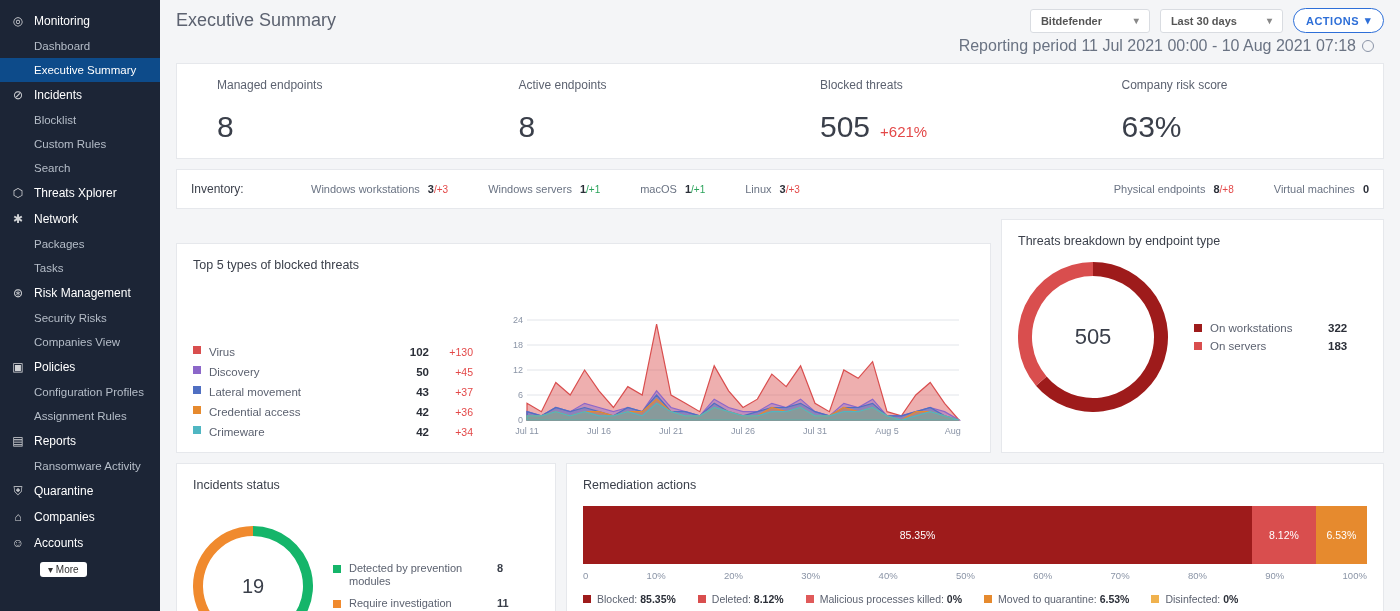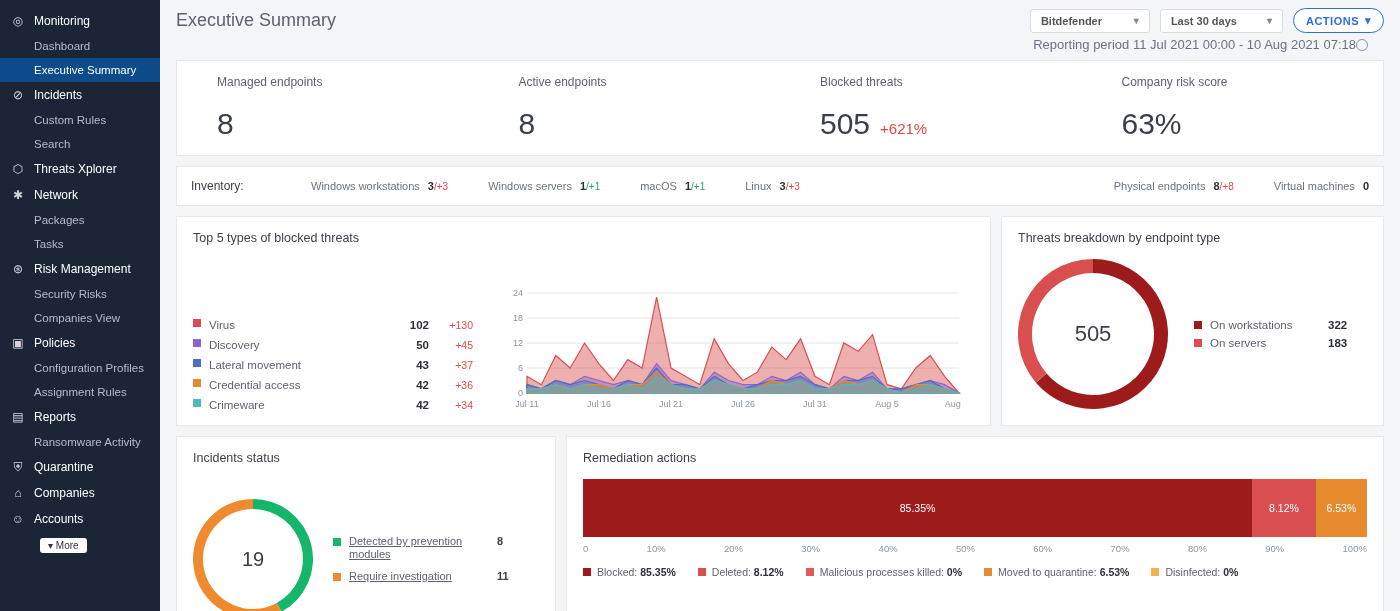--- a/index.html
+++ b/index.html
@@ -11,38 +11,38 @@
   .nav-sub { padding: 6px 10px 6px 34px; color: #b5bdc8; cursor: pointer; font-size: 11.5px; }
   .nav-sub.active { background: #0d4b8a; color: #fff; }
   .more-pill { margin: 6px 0 0 40px; background: #fff; color: #333; font-size: 10px; border-radius: 3px; padding: 2px 8px; display: inline-flex; align-items: center; gap: 3px; }
   
   .main { flex: 1; padding: 8px 16px 0 16px; overflow-y: auto; }
   .top-row { display: flex; align-items: center; gap: 10px; margin-bottom: 2px; }
   .page-title { font-size: 18px; color: #5c6270; font-weight: 400; flex: 1; }
   .select-box { background: #fff; border: 1px solid #d9dce1; border-radius: 3px; padding: 5px 10px; font-size: 11px; color: #555; display: flex; align-items: center; gap: 30px; min-width: 120px; cursor: pointer; font-weight: bold; }
   .select-box .caret { margin-left: auto; color: #888; font-size: 10px; }
   .actions-btn { border: 1.5px solid #2e6fd8; color: #2e6fd8; background: #fff; border-radius: 14px; padding: 5px 12px; font-size: 11px; font-weight: 600; letter-spacing: .5px; display: flex; align-items: center; gap: 6px; cursor: pointer; }
-  .report-period { text-align: right; font-size: 13px; color: #6a7383; margin: 4px 16px 8px; display:flex; justify-content:flex-end; align-items:center; }
+  .report-period { text-align: right; font-size: 16px; color: #6a7383; margin: 4px 10px 8px; display:flex; justify-content:flex-end; align-items:center; gap:6px;}
   .refresh-ic { width:12px; height:12px; border:1.5px solid #8a94a6; border-radius:50%; position:relative; display:inline-block;}
   .kpis { background: #fff; border: 1px solid #e6e8ec; display: flex; padding: 14px 0; }
   .kpi { flex: 1; padding: 0 40px; }
   .kpi-label { font-size: 12px; color: #5c6270; margin-bottom: 18px; }
   .kpi-val { font-size: 30px; color: #3a3f4a; font-weight: 300; display: flex; align-items: baseline; gap: 10px; }
   .kpi-delta { font-size: 15px; color: #e34848; }
   .inv-row { background: #fff; border: 1px solid #e6e8ec; display: flex; align-items: center; padding: 12px 14px; margin-top: 10px; font-size: 11px; color: #6a7383; gap: 40px; }
   .inv-label { color: #3a3f4a; font-size: 12px; min-width: 80px; }
   .inv-item { display: flex; gap: 8px; align-items: baseline; }
   .inv-item b { color: #2b2f38; }
   .inv-item .d { color: #e34848; font-size: 10px; }
   .inv-item .d.g { color: #2aa35a; }
   .row2 { display: flex; gap: 10px; margin-top: 10px; }
   .card { background: #fff; border: 1px solid #e6e8ec; padding: 14px 16px 10px; }
   .card-title { font-size: 12.5px; color: #3a3f4a; margin-bottom: 14px; }
   
-  .top5 { flex: 0 0 815px; display: flex; gap: 30px; }
+  .top5 { flex: 0 0 815px; display: flex; gap: 30px; margin-top: 24px; }
   .t5-list { width: 280px; font-size: 11.5px; margin-top: 26px;}
   .t5-row { display: flex; align-items: flex-start; gap: 8px; padding: 4px 0; }
   .sw { width: 8px; height: 8px; }
   .t5-name { flex: 1; color: #5c6270; }
   .t5-val { width: 36px; text-align: right; font-weight: 600; color: #2b2f38; }
   .t5-delta { width: 36px; text-align: right; color: #e34848; font-size: 10.5px; }
   .t5-chart { flex: 1; }
   .axis-line { stroke: #e2e5ea; stroke-width: 1; }
   .x-lbl { font-size: 9px; fill: #8a94a6; text-anchor: middle; }
   .y-lbl { font-size: 9px; fill: #8a94a6; text-anchor: end; }
@@ -55,40 +55,40 @@
   .bd-row { display: flex; align-items: center; gap: 8px; padding: 3px 0; }
   .bd-name { width: 110px; color: #5c6270; }
   .bd-val { font-weight: 600; color: #2b2f38; }
   
   .row3 { display: flex; gap: 10px; margin-top: 10px; }
   .incidents { flex: 0 0 380px; display: flex; gap: 20px; align-items: center; }
   .inc-donut { position: relative; width: 120px; height: 120px; }
   .inc-center { position: absolute; inset: 0; display: flex; align-items: center; justify-content: center; font-size: 20px; }
   .inc-legend { font-size: 11px; }
   .inc-row { display: flex; align-items: flex-start; gap: 8px; padding: 4px 0; }
-  .inc-name { width: 140px; color: #5c6270; line-height: 1.2; text-decoration: underline; }
+  .inc-name { width: 140px; color: #5c6270; line-height: 1.2; }
   .inc-val { font-weight: 600; }
   .remediation { flex: 1; }
   .stack-bar { display: flex; height: 58px; width: 100%; margin-top: 4px; }
   .seg { display: flex; align-items: center; justify-content: center; color: #fff; font-size: 10.5px; }
   .axis-row { display: flex; justify-content: space-between; font-size: 9.5px; color: #8a94a6; margin-top: 6px; }
   .rem-legend { display: flex; flex-wrap: wrap; gap: 14px 22px; font-size: 10.5px; color: #5c6270; margin-top: 12px; }
   .rem-legend .itm { display: flex; align-items: center; gap: 6px; }
   .rem-legend b { color: #2b2f38; }
 </style>
 </head>
 <body>
 
 <div class="sidebar" id="sidebar"><div class="nav-head">
       <span class="ic">◎</span>
       <span>Monitoring</span>
     </div><div class="nav-sub">Dashboard</div><div class="nav-sub active">Executive Summary</div><div class="nav-head">
       <span class="ic">⊘</span>
       <span>Incidents</span>
-    </div><div class="nav-sub">Custom Rules</div><div class="nav-sub">Search</div><div class="nav-head">
+    </div><div class="nav-sub">Blocklist</div><div class="nav-sub">Custom Rules</div><div class="nav-sub">Search</div><div class="nav-head">
       <span class="ic">⬡</span>
       <span>Threats Xplorer</span>
     </div><div class="nav-head">
       <span class="ic">✱</span>
       <span>Network</span>
     </div><div class="nav-sub">Packages</div><div class="nav-sub">Tasks</div><div class="nav-head">
       <span class="ic">⊛</span>
       <span>Risk Management</span>
     </div><div class="nav-sub">Security Risks</div><div class="nav-sub">Companies View</div><div class="nav-head">
       <span class="ic">▣</span>

